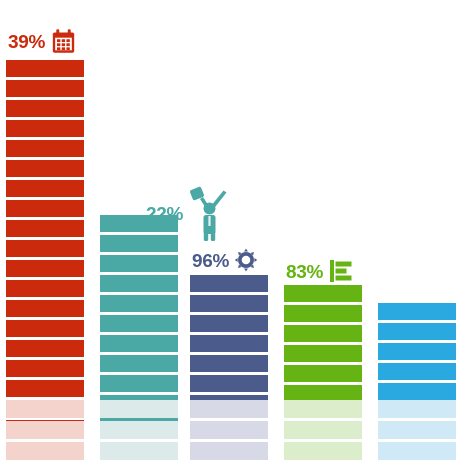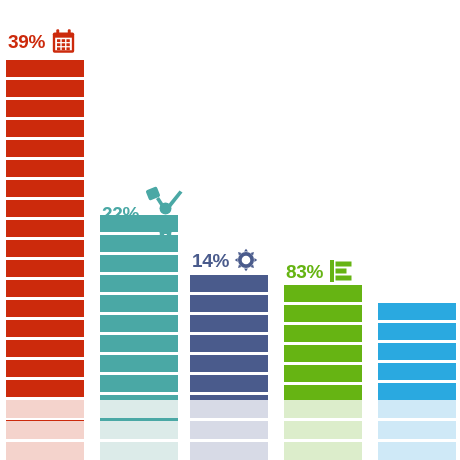--- a/index.html
+++ b/index.html
@@ -97,21 +97,21 @@
       <div class="seg" style="background: rgb(204, 42, 12);"></div>
       <div class="seg" style="background: rgb(204, 42, 12);"></div>
       <div class="seg" style="background: rgb(204, 42, 12);"></div>
     </div>
     <div class="base" style="left: 6px; width: 78px;">
       <div class="seg" style="background: rgb(244, 211, 204);"></div>
       <div class="seg" style="background: rgb(244, 211, 204);"></div>
       <div class="seg" style="background: rgb(244, 211, 204);"></div>
     </div>
     <div class="col-head" style="left: 102px; top: 185px;">
-      <span class="pct" style="color: rgb(74, 168, 165);">22%</span>
+      <span class="pct" style="color: rgb(74, 168, 165); margin-left: 44px;">22%</span>
       <span class="icon"><svg width="40" height="56" viewBox="0 0 40 56" fill="none">
           <g fill="#4aa8a5">
             <rect x="3" y="3" width="12" height="11" rx="2" transform="rotate(-22 9 8.5)"></rect>
             <path d="M12 14 L17.5 22.5 L20.5 20.5 L15 12 Z"></path>
             <path d="M35.5 5.5 L38.5 7.5 L25.5 24 L22.5 21.5 Z"></path>
             <circle cx="21.5" cy="23.5" r="6"></circle>
             <rect x="15.5" y="30" width="12" height="19" rx="2.5"></rect>
             <rect x="20.4" y="31" width="2.2" height="10" fill="#ffffff" opacity="0.85"></rect>
             <rect x="15.8" y="46" width="4.4" height="10" rx="1.6"></rect>
             <rect x="22.8" y="46" width="4.4" height="10" rx="1.6"></rect>
@@ -130,21 +130,21 @@
       <div class="seg" style="background: rgb(74, 168, 165);"></div>
       <div class="seg" style="background: rgb(74, 168, 165);"></div>
       <div class="seg" style="background: rgb(74, 168, 165);"></div>
     </div>
     <div class="base" style="left: 100px; width: 78px;">
       <div class="seg" style="background: rgb(220, 235, 233);"></div>
       <div class="seg" style="background: rgb(220, 235, 233);"></div>
       <div class="seg" style="background: rgb(220, 235, 233);"></div>
     </div>
     <div class="col-head" style="left: 192px; top: 248px;">
-      <span class="pct" style="color: rgb(74, 91, 140);">14%</span>
+      <span class="pct" style="color: rgb(74, 91, 140);">96%</span>
       <span class="icon"><svg width="24" height="24" viewBox="0 0 24 24" fill="none">
           <g fill="#4a5b8c">
             <path d="M12 0.8 L14 3.6 L10 3.6 Z"></path>
             <path d="M12 23.2 L10 20.4 L14 20.4 Z"></path>
             <path d="M0.8 12 L3.6 10 L3.6 14 Z"></path>
             <path d="M23.2 12 L20.4 14 L20.4 10 Z"></path>
             <path d="M4.1 4.1 L7.5 4.9 L4.9 7.5 Z"></path>
             <path d="M19.9 19.9 L16.5 19.1 L19.1 16.5 Z"></path>
             <path d="M19.9 4.1 L19.1 7.5 L16.5 4.9 Z"></path>
             <path d="M4.1 19.9 L4.9 16.5 L7.5 19.1 Z"></path>

